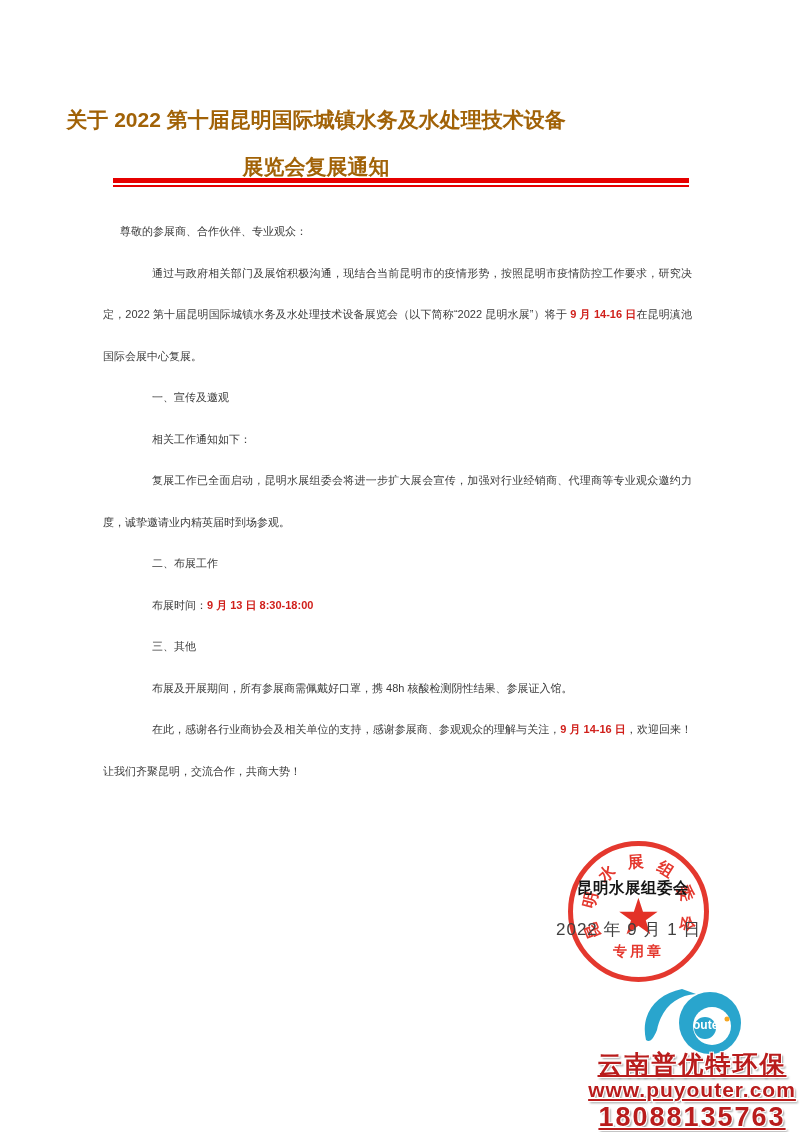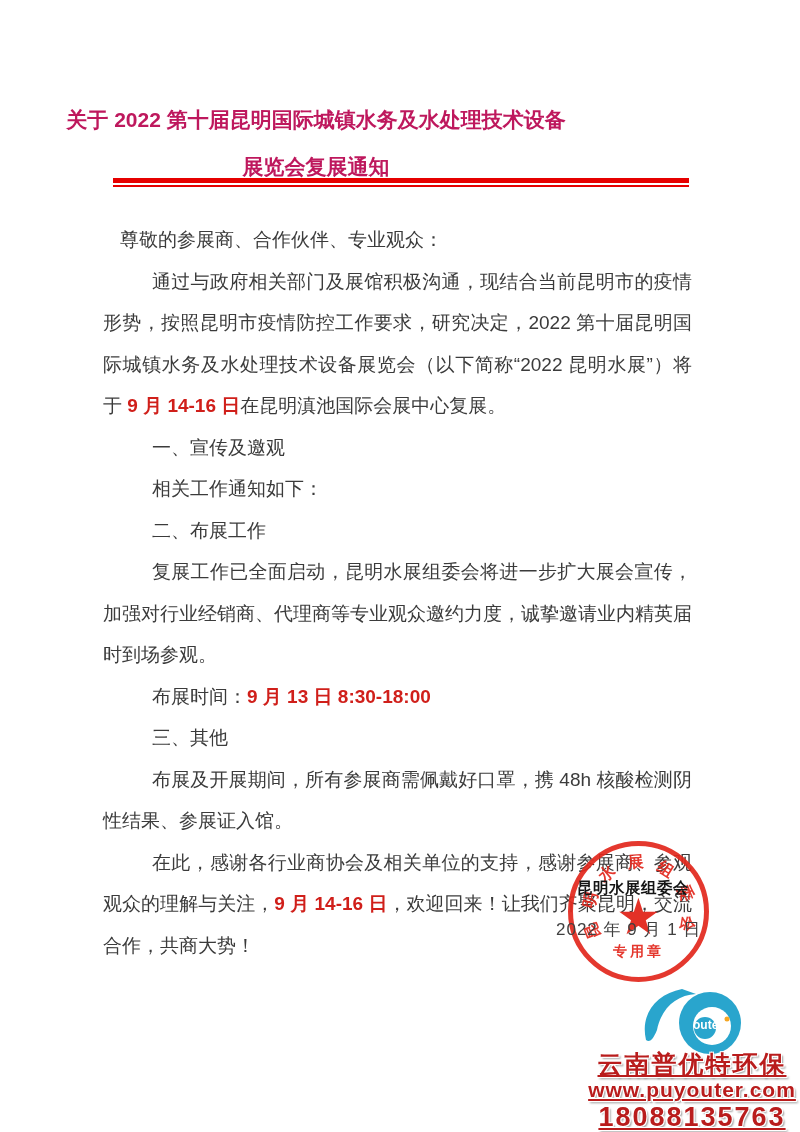--- a/index.html
+++ b/index.html
@@ -4,33 +4,33 @@
 <style>
   html,body { margin:0; padding:0; background:#ffffff; }
   .page {
     position:relative; width:800px; height:1132px; background:#ffffff;
     font-family:"Liberation Sans", sans-serif; overflow:hidden;
   }
 
   
   .title-block {
     position:absolute; top:96px; left:0; width:632px;
-    text-align:center; color:#be185d; font-weight:bold;
+    text-align:center; color:#a16207; font-weight:bold;
     font-size:21px; line-height:47px;
   }
 
   
   .rule { position:absolute; top:178px; left:113px; width:576px; }
   .rule .thick { height:5px; background:#e60000; }
   .rule .thin  { height:2px; background:#e60000; margin-top:2px; }
 
   
   .body-text {
-    position:absolute; top:219px; left:103px; width:589px;
-    font-size:19px; color:#3b3b3b;
+    position:absolute; top:211px; left:103px; width:589px;
+    font-size:11px; color:#3b3b3b;
   }
   .body-text p { margin:0; line-height:41.5px; text-align:justify; }
   .p-indent { text-indent:49px; }
   .p-salutation { text-indent:17px; }
   .closing { margin-top:35px; }
   .hl { color:#d01f1a; font-weight:bold; }
 
   
   .seal { position:absolute; left:568px; top:841px; width:141px; height:141px; }
   .seal-circle {
@@ -93,23 +93,23 @@
 
   <div class="body-text">
 
     <p class="p-salutation">尊敬的参展商、合作伙伴、专业观众：</p>
 
     <p class="p-indent"><span>通过与政府相关部门及展馆积极沟通，现结合当前昆明市的疫情形势，按照昆明市疫情防控工作要求，研究决定，2022 第十届昆明国际城镇水务及水处理技术设备展览会（以下简称“2022 昆明水展”）将于 </span><span class="hl">9 月 14-16 日</span><span>在昆明滇池国际会展中心复展。</span></p>
 
     <p class="p-indent">一、宣传及邀观</p>
 
     <p class="p-indent">相关工作通知如下：</p>
+    <p class="p-indent">复展工作已全面启动，昆明水展组委会将进一步扩大展会宣传，加强对行业经销商、代理商等专业观众邀约力度，诚挚邀请业内精英届时到场参观。</p>
+
     <p class="p-indent">二、布展工作</p>
-
-    <p class="p-indent">复展工作已全面启动，昆明水展组委会将进一步扩大展会宣传，加强对行业经销商、代理商等专业观众邀约力度，诚挚邀请业内精英届时到场参观。</p>
     <p class="p-indent"><span>布展时间：</span><span class="hl">9 月 13 日 8:30-18:00</span></p>
 
     <p class="p-indent">三、其他</p>
     <p class="p-indent">布展及开展期间，所有参展商需佩戴好口罩，携 48h 核酸检测阴性结果、参展证入馆。</p>
 
     <p class="p-indent closing"><span>在此，感谢各行业商协会及相关单位的支持，感谢参展商、参观观众的理解与关注，</span><span class="hl">9 月 14-16 日</span><span>，欢迎回来！让我们齐聚昆明，交流合作，共商大势！</span></p>
 
   </div>
 
   <div class="seal">

